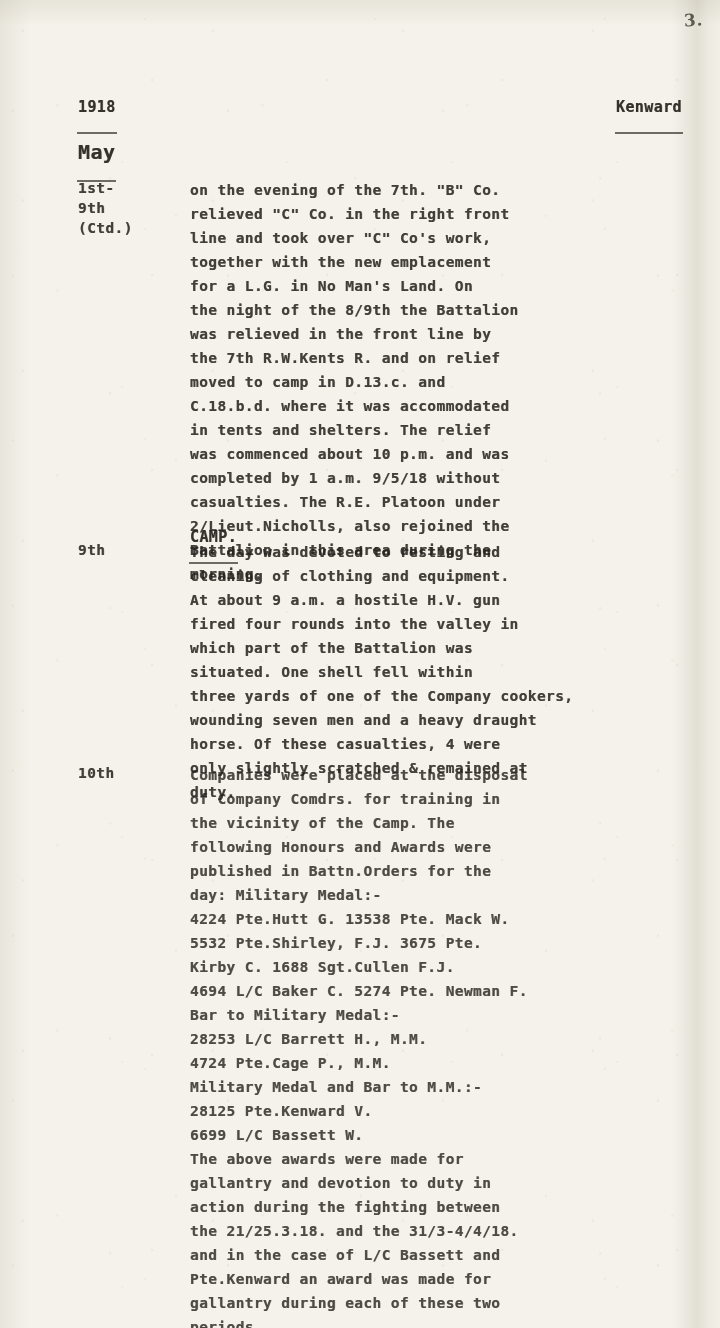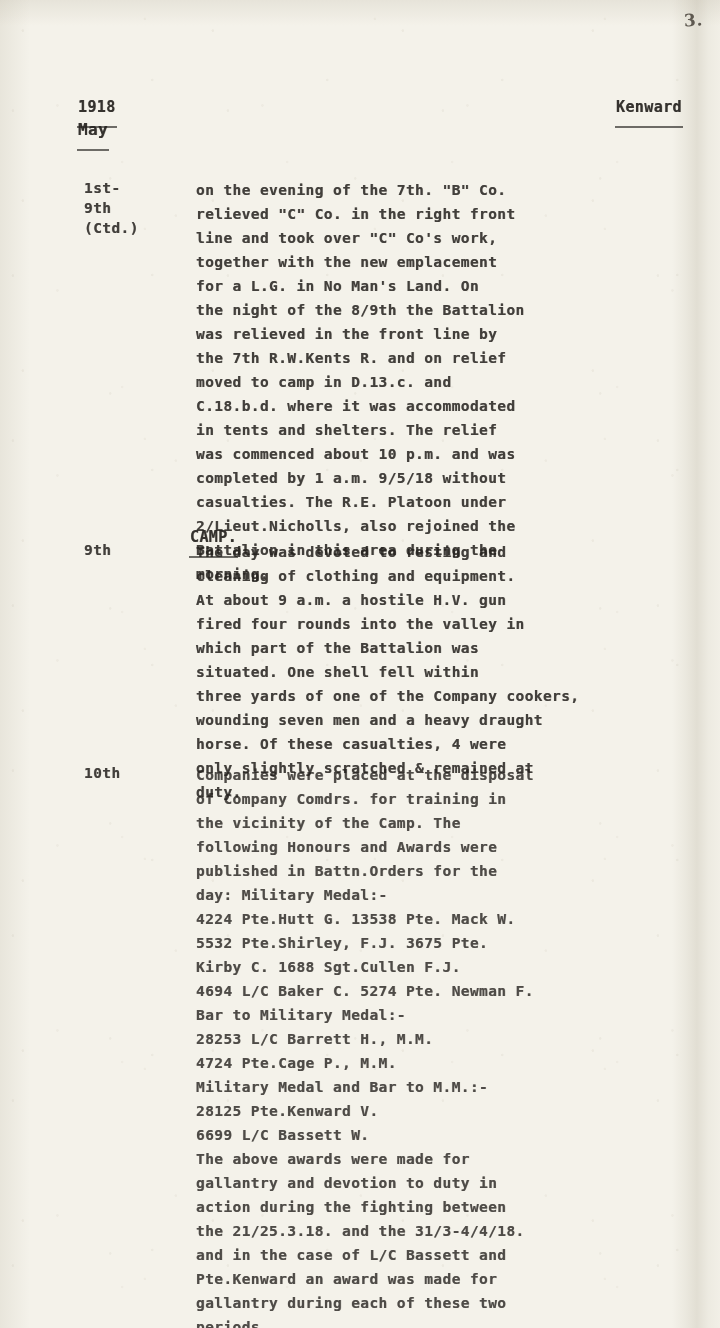--- a/index.html
+++ b/index.html
@@ -124,44 +124,44 @@
     left: 78px;
     width: 604px;
     display: flex;
     justify-content: space-between;
     align-items: baseline;
     font-size: 15px;
   }
   .underlined {
     position: relative;
     display: inline-block;
-    padding-bottom: 12px;
+    padding-bottom: 18px;
   }
   .underlined::after {
     content: "";
     position: absolute;
     left: -1px;
     right: -1px;
     bottom: 0;
     height: 2px;
     background: #2a2724;
     opacity: 0.72;
   }
 
   #month-label {
     position: absolute;
-    top: 120px;
+    top: 140px;
     left: 78px;
-    font-size: 16px;
+    font-size: 20px;
   }
 
   
   .entry {
     position: absolute;
-    left: 84px;
+    left: 78px;
     width: 604px;
     display: flex;
     align-items: flex-start;
   }
   .entry-date {
     width: 112px;
     flex: 0 0 112px;
     font-size: 14.5px;
     line-height: 20px;
     white-space: pre-line;

